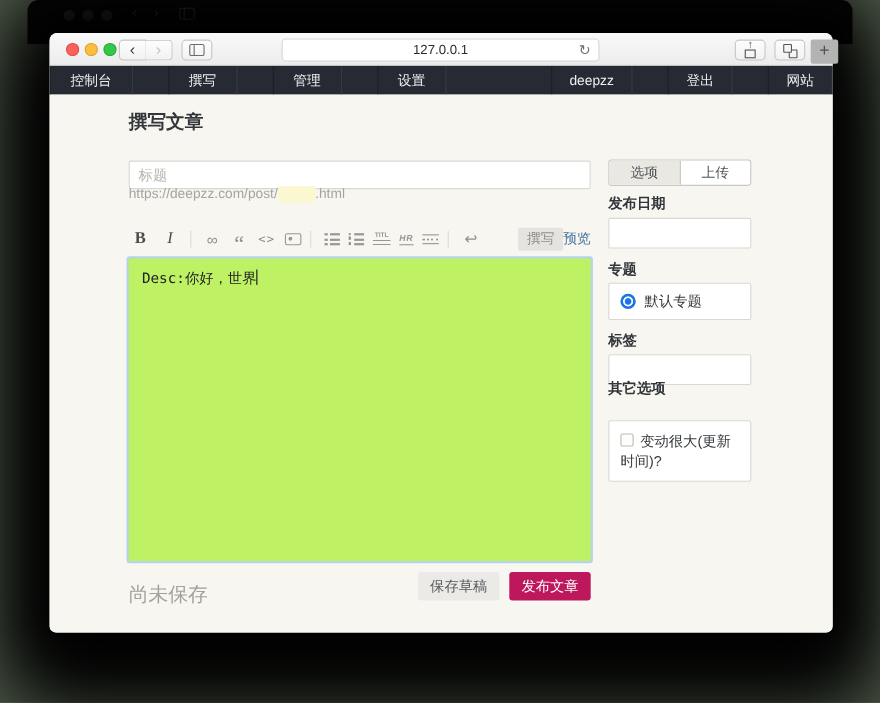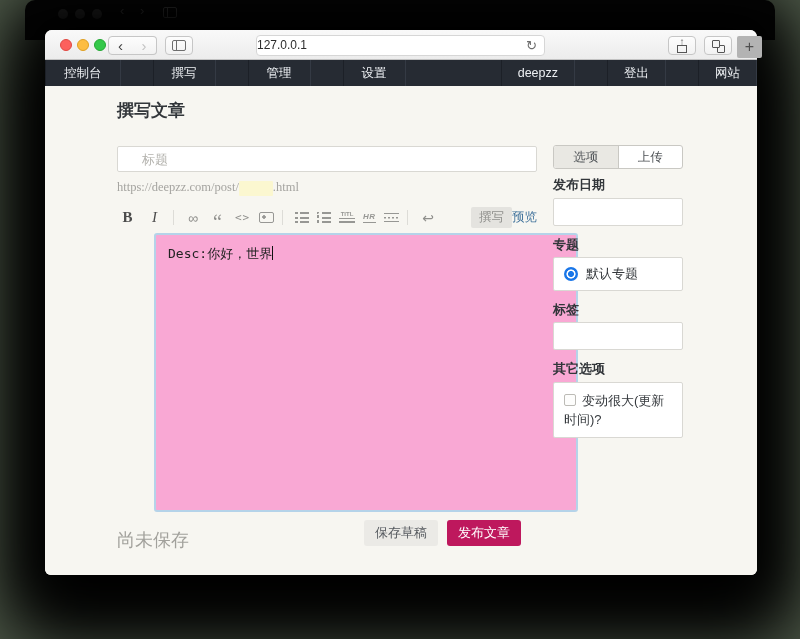--- a/index.html
+++ b/index.html
@@ -44,21 +44,21 @@
     border:1px solid #c6c6c6; text-align:center; color:#3e3e3e;
   }
   .btn-back { left:63px; width:25px; border-radius:4px 0 0 4px; font-size:15px; line-height:17px; }
   .btn-fwd { left:87px; width:25px; border-radius:0 4px 4px 0; font-size:15px; line-height:17px; color:#c2c2c2; border-left:none; }
   .btn-side { left:120px; width:28px; border-radius:4px; }
   .pane-ic { position:relative; display:inline-block; width:14px; height:11px; border:1.5px solid #6d6d6d; border-radius:2px; margin-top:3px; }
   .pane-ic i { position:absolute; left:3px; top:0; bottom:0; border-left:1.5px solid #6d6d6d; }
   .url-field {
     position:absolute; left:211px; top:5px; width:289px; height:21px;
     background:#fff; border:1px solid #d6d6d6; border-radius:4px;
-    font-size:12px; color:#2c2c2c; line-height:19px;
+    font-size:12px; color:#2c2c2c; text-align:center; line-height:19px;
   }
   .reload { position:absolute; right:7px; top:0; color:#6f6f6f; font-size:13px; line-height:19px; }
   .btn-share { left:623px; width:28px; border-radius:4px; }
   .share-ic { position:relative; display:inline-block; width:12px; height:14px; margin-top:2px; }
   .share-ic .box { position:absolute; left:1px; bottom:0; width:10px; height:8px; border:1.2px solid #555; }
   .share-ic .arr { position:absolute; left:0; top:-3px; width:12px; font-size:10px; color:#555; background:transparent; }
   .btn-tabs { left:659px; width:28px; border-radius:4px; }
   .tabs-ic { position:relative; display:inline-block; width:13px; height:13px; margin-top:3px; }
   .tabs-ic .b1 { position:absolute; right:0; bottom:0; width:8px; height:8px; border:1.2px solid #555; border-radius:1px; }
   .tabs-ic .b2 { position:absolute; left:0; top:0; width:8px; height:8px; border:1.2px solid #555; border-radius:1px; background:#f5f5f5; }
@@ -69,25 +69,25 @@
     color:#eceff2; padding:0 18px; line-height:26px;
     border-right:1px solid #343a44; border-left:1px solid #1c2027; cursor:pointer;
   }
   .nav-group.right .nav-item { padding:0 16px; }
   
   .content { position:relative; height:537px; background:#f7f6f1; }
   .page-title { position:absolute; left:72px; top:13px; font-size:17px; font-weight:bold; color:#32363a; }
   .title-input {
     position:absolute; left:72px; top:60px; width:420px; height:26px;
     border:1px solid #d9d8d3; border-radius:2px; background:#fff;
-    font-size:13px; padding:0 24px; color:#333; font-family:"Liberation Sans",sans-serif;
+    font-size:13px; padding:0 8px; color:#333; font-family:"Liberation Sans",sans-serif;
   }
   .title-input::placeholder { color:#b3b2ad; }
   .permalink {
-    position:absolute; left:72px; top:94px; font-family:Liberation Serif, serif;
+    position:absolute; left:72px; top:83px; font-family:Liberation Sans, sans-serif;
     font-size:12.5px; color:#a5a4a0;
   }
   .slug-hl { display:inline-block; width:34px; height:15px; background:#fbf7d0; vertical-align:middle; border-radius:1px; }
   
   .ed-toolbar {
     position:absolute; left:72px; top:119px; width:420px; height:25px;
     display:flex; align-items:center; color:#8f8f8c;
   }
   .tb { display:inline-flex; align-items:center; justify-content:center; min-width:21px; height:21px; cursor:pointer; }
   .tb-bold { font-family:"Liberation Serif",serif; font-weight:bold; font-size:15px; color:#4c4c4c; }
@@ -121,28 +121,28 @@
   .ic-hr { margin-left:8px; font-size:8px; font-weight:bold; color:#979794; border-bottom:1.5px solid #979794; padding-bottom:1px; letter-spacing:0.5px;font-style:italic; }
   .ic-dash { margin-left:8px; width:15px; height:9px; border-top:1.5px solid #979794; border-bottom:1.5px solid #979794;
     background:repeating-linear-gradient(to right,#979794 0 2px,transparent 2px 4px) center/100% 1.5px no-repeat; }
   .tb-undo { font-size:14px; margin-left:2px; }
   .tb-spacer { flex:1; }
   .mode-write { background:#e4e3df; border-radius:2px; padding:2px 8px; font-size:12.5px; color:#8f8f8c; cursor:pointer; }
   .mode-preview { font-size:12.5px; color:#41739c; cursor:pointer; }
   
   .editor-area {
     position:absolute; left:70px; top:147px; width:424px; height:279px;
-    background:#f9a8d4; border:2px solid #b5d3e9; border-radius:3px;
+    background:#bef264; border:2px solid #b5d3e9; border-radius:3px;
     font-family:"DejaVu Sans Mono",monospace; font-size:13px; color:#222;
-    padding:10px 12px; line-height:18px;margin-left:39px;
+    padding:10px 12px; line-height:18px;
   }
   .caret { display:inline-block; width:0; height:14px; border-left:1.2px solid #111; vertical-align:-2px; }
   
   .status-text { position:absolute; left:72px; top:442px; font-size:18px; color:#a2a19c; }
-  .footer-btns { position:absolute; left:56px; top:434px; width:420px; display:flex; justify-content:flex-end; gap:9px; }
+  .footer-btns { position:absolute; left:72px; top:434px; width:420px; display:flex; justify-content:flex-end; gap:9px; }
   .btn { height:26px; padding:0 11px; font-size:13px; border-radius:3px; line-height:26px; cursor:pointer; }
   .btn-draft { background:#ebeae6; color:#55595e; }
   .btn-publish { background:#be185d; color:#fff; }
   
   .side-tabs {
     position:absolute; left:508px; top:59px; width:130px; height:24px;
     display:flex; border:1px solid #c9c8c3; border-radius:3px; overflow:hidden; background:#fff;
   }
   .side-tab { flex:1; text-align:center; font-size:12.5px; color:#4e5256; line-height:22px; cursor:pointer; }
   .side-tab.active { background:#e9e8e3; border-right:1px solid #c9c8c3; }
@@ -264,18 +264,18 @@
 
     <div class="side-label" style="top:150px">专题</div>
     <div class="side-box topic-box">
       <span class="radio"></span>
       <span>默认专题</span>
     </div>
 
     <div class="side-label" style="top:215px">标签</div>
     <input class="side-input" style="top: 236px;">
 
-    <div class="side-label" style="top:274px">其它选项</div>
+    <div class="side-label" style="top:258px">其它选项</div>
     <div class="side-box other-box">
       <span class="checkbox"></span><span>变动很大(更新时间)?</span>
     </div>
   </div>
 </div>
 
 </body></html>

